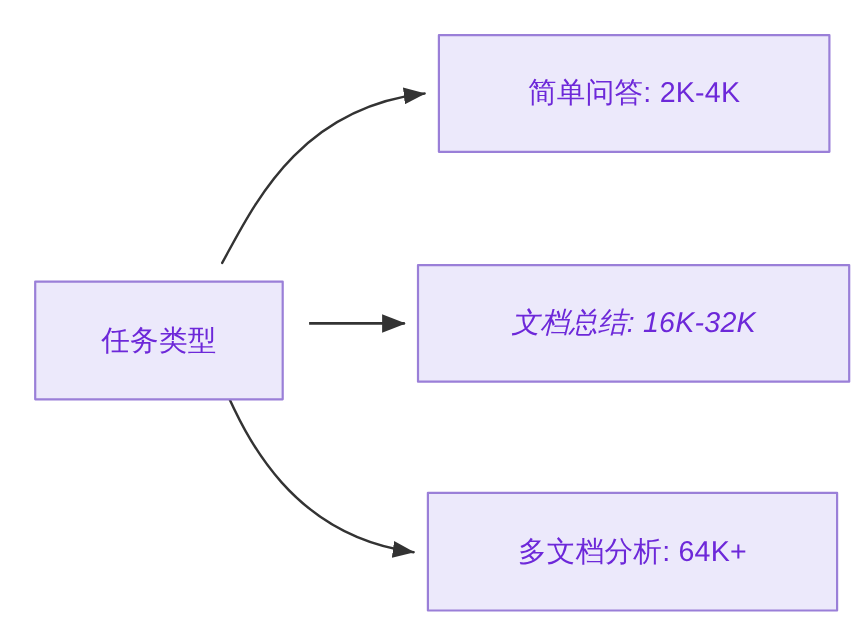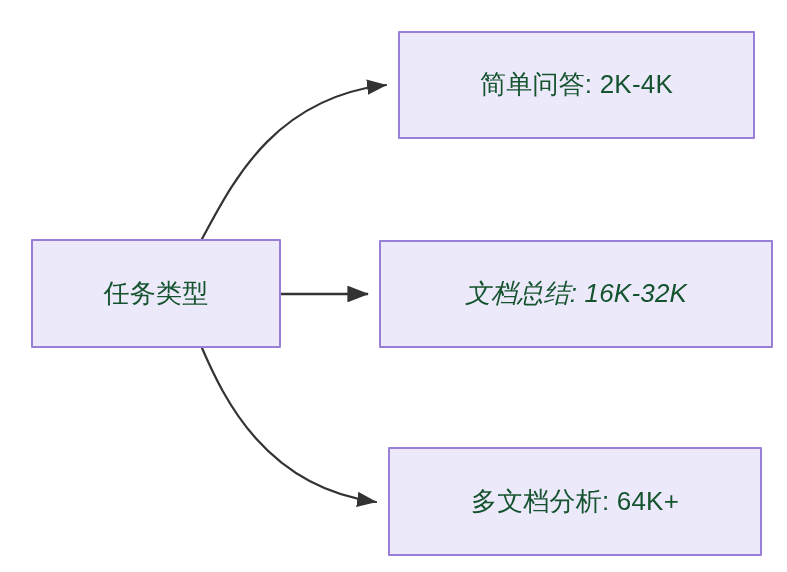--- a/index.html
+++ b/index.html
@@ -31,29 +31,29 @@
     box-sizing: border-box;
     background: #ece9fb;
     border: 2px solid #9a7fd8;
     border-radius: 1px;
     display: flex;
     align-items: center;
     justify-content: center;
     z-index: 2;
   }
   .node-label {
-    color: #14532d;
+    color: #6d28d9;
     font-size: 26px;
     line-height: 1.2;
     letter-spacing: 0.2px;
     white-space: nowrap;
     text-align: center;
   }
   
-  #node-source  { left: 31px;  top: 239px; width: 250px; height: 109px; }
+  #node-source  { left: 31px;  top: 255px; width: 227px; height: 109px; }
   #node-simple  { left: 398px; top: 31px;  width: 357px; height: 108px; }
   #node-summary { left: 379px; top: 240px; width: 394px; height: 108px; font-style: italic; }
   #node-multi   { left: 388px; top: 447px; width: 374px; height: 109px; }
 </style>
 </head>
 <body>
 
 <div id="diagram-canvas">
 
   <svg id="edge-layer" width="787" height="572" viewBox="0 0 787 572" xmlns="http://www.w3.org/2000/svg">

